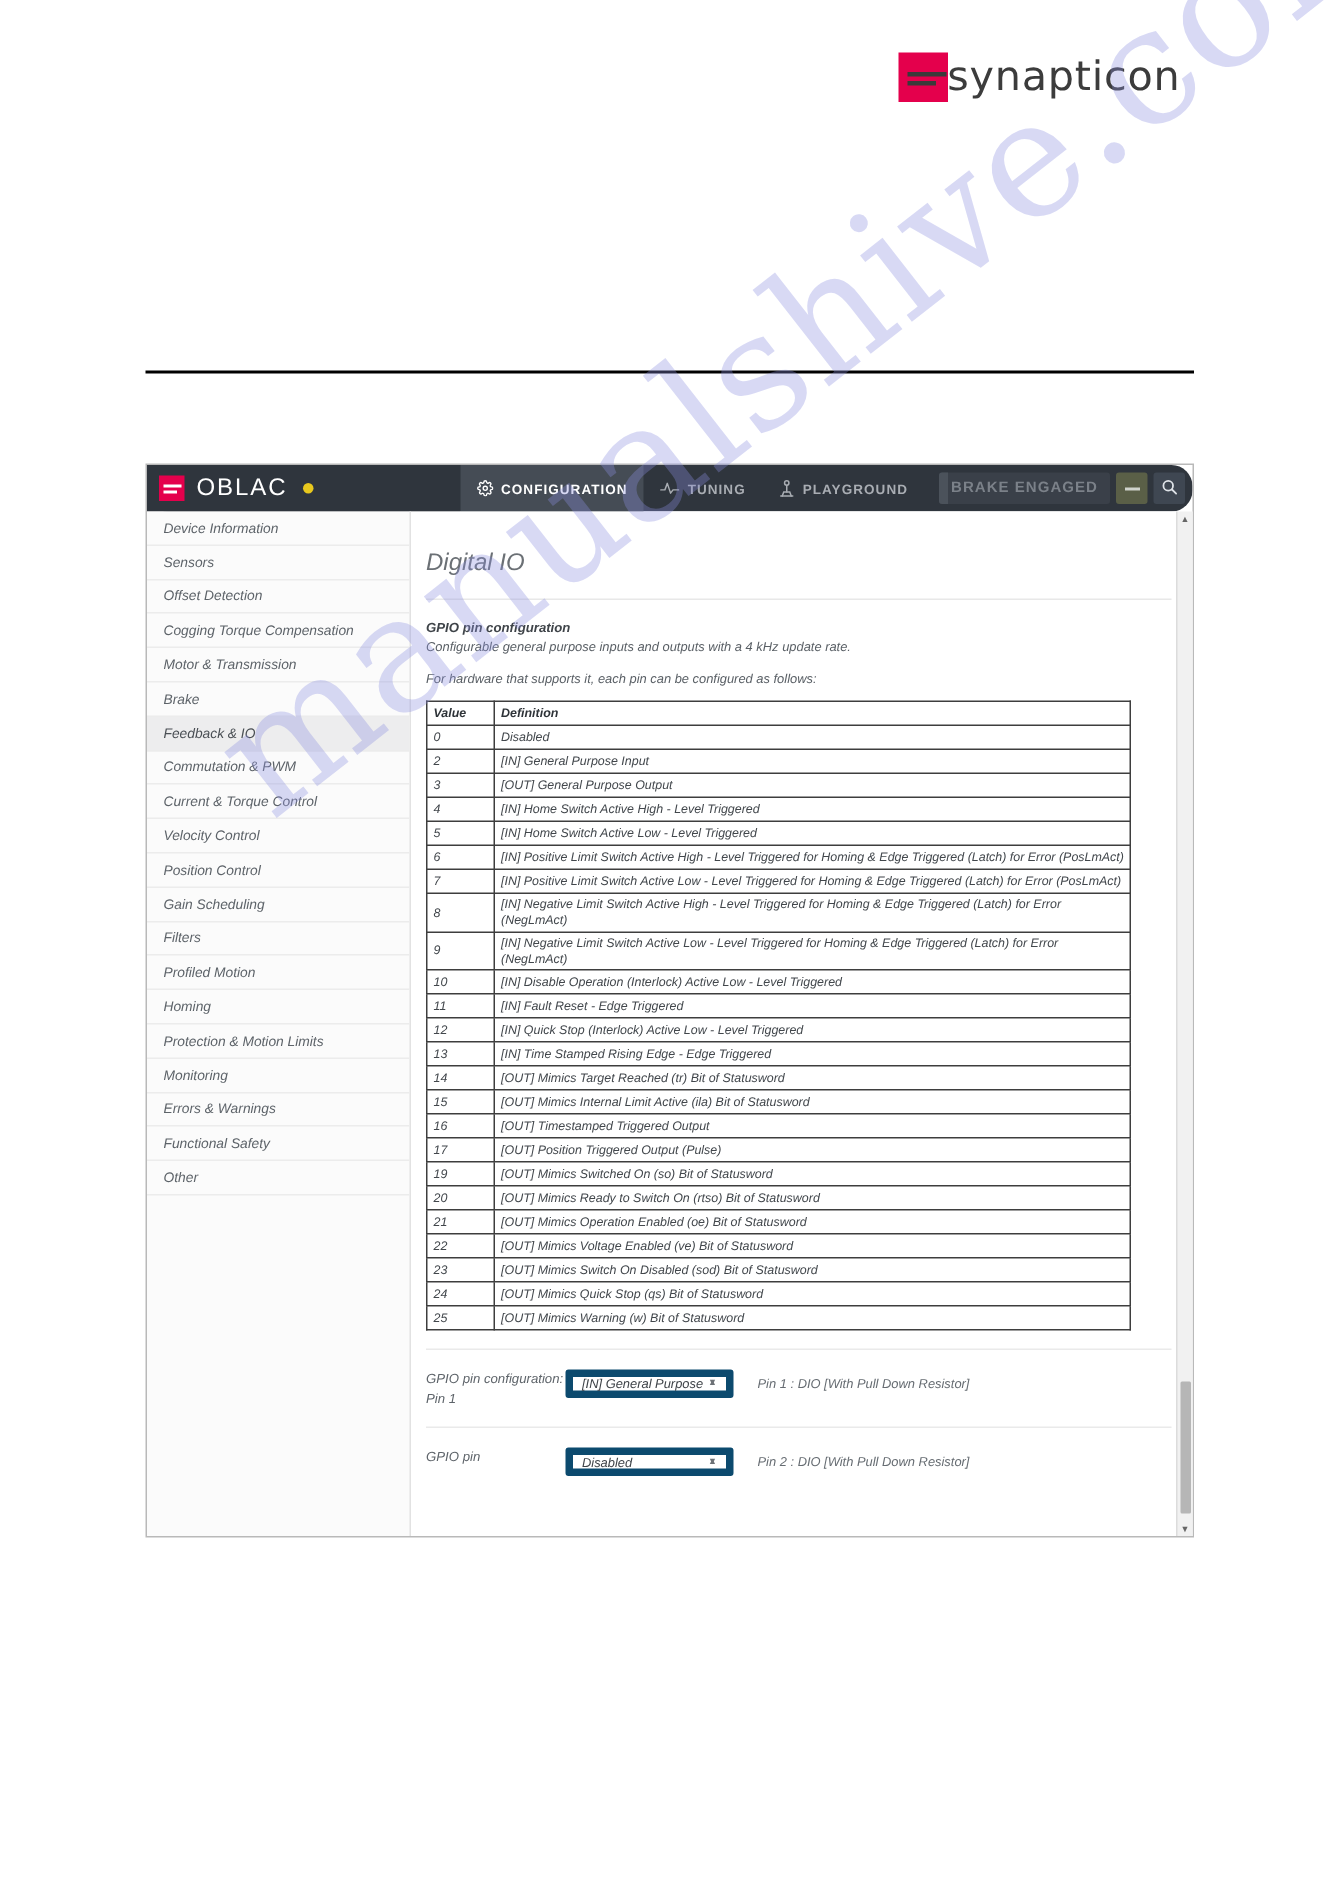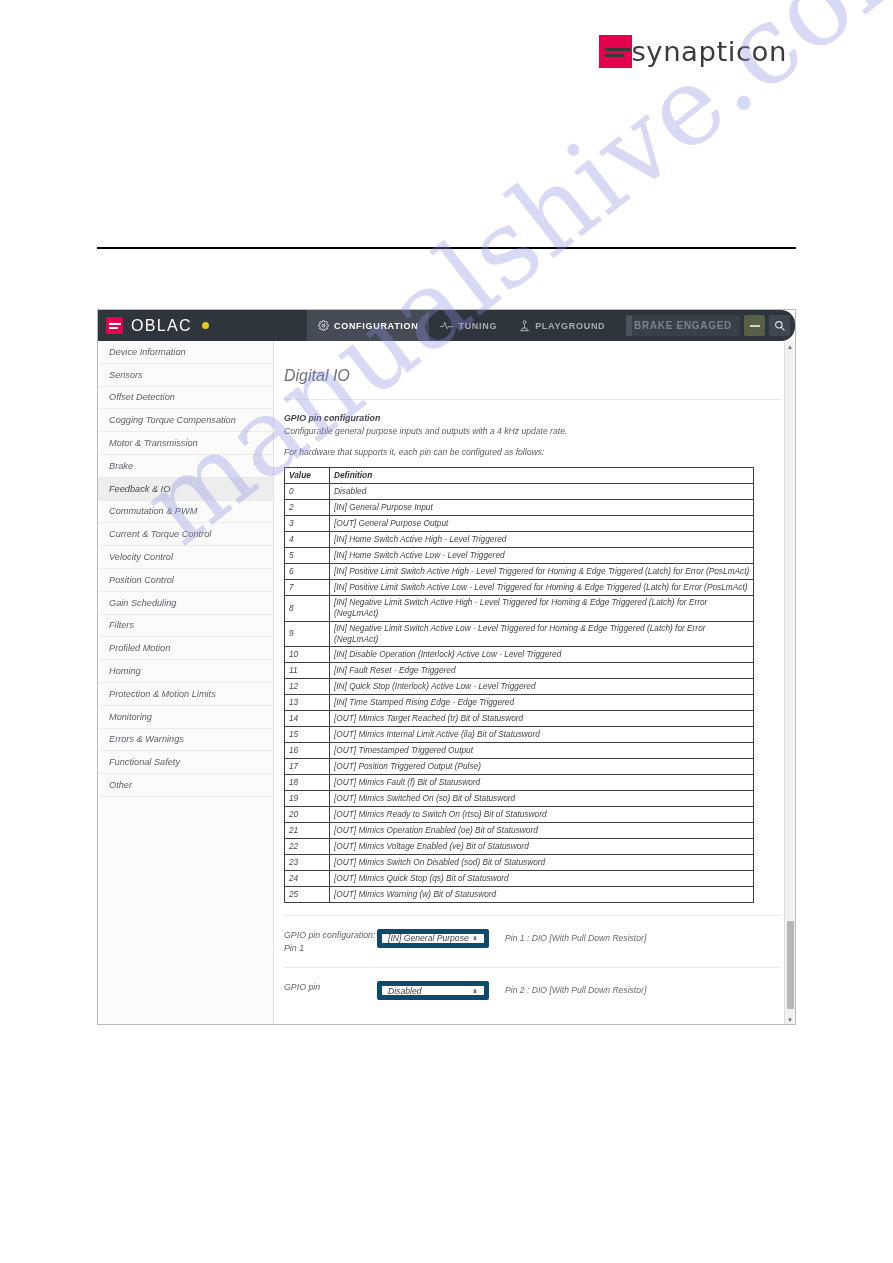--- a/index.html
+++ b/index.html
@@ -625,24 +625,20 @@
                 </tr>
               <tr>
                   <td>16</td>
                   <td>[OUT] Timestamped Triggered Output</td>
                 </tr>
               <tr>
                   <td>17</td>
                   <td>[OUT] Position Triggered Output (Pulse)</td>
                 </tr>
               <tr>
-                  <td>18</td>
-                  <td>[OUT] Mimics Fault (f) Bit of Statusword</td>
-                </tr>
-              <tr>
                   <td>19</td>
                   <td>[OUT] Mimics Switched On (so) Bit of Statusword</td>
                 </tr>
               <tr>
                   <td>20</td>
                   <td>[OUT] Mimics Ready to Switch On (rtso) Bit of Statusword</td>
                 </tr>
               <tr>
                   <td>21</td>
                   <td>[OUT] Mimics Operation Enabled (oe) Bit of Statusword</td>

